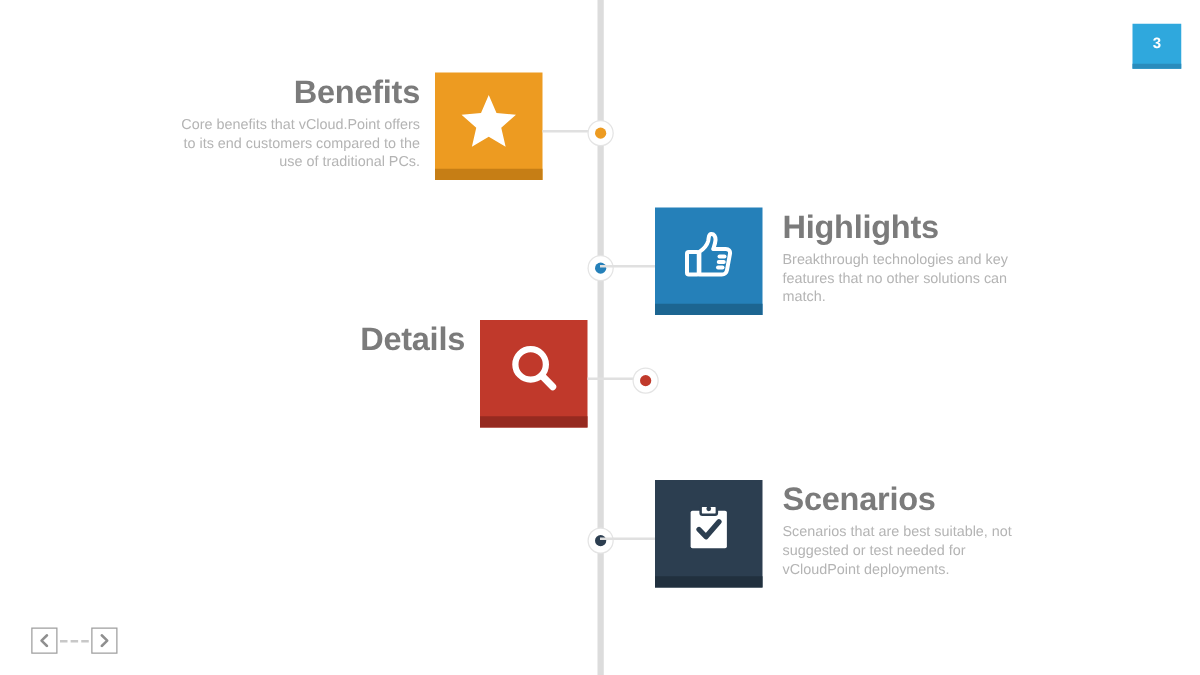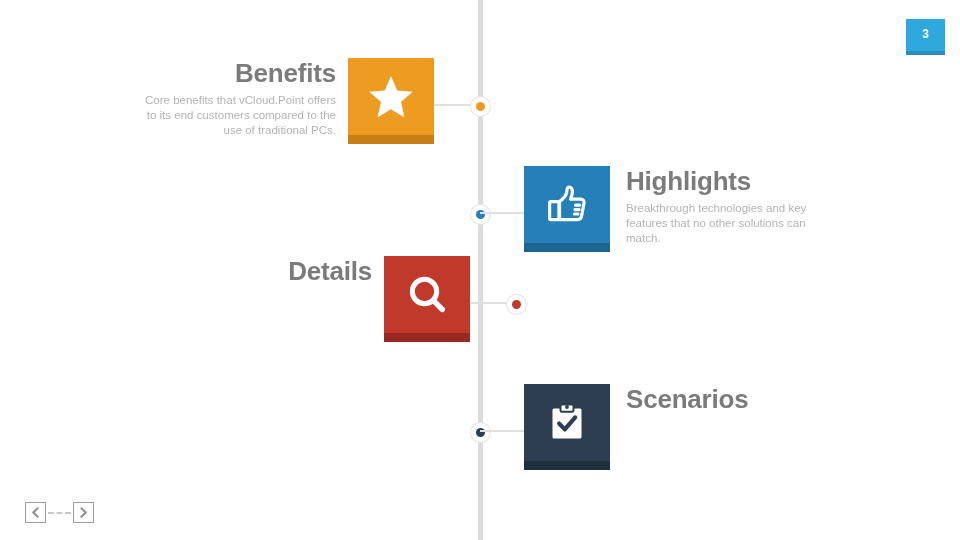--- a/index.html
+++ b/index.html
@@ -271,20 +271,21 @@
           <rect x="5.5" y="7.5" width="29" height="30" rx="1.5" fill="#ffffff"></rect>
           <rect x="13.5" y="3.6" width="13" height="7.2" rx="1.4" fill="#ffffff" stroke="#2C3E50" stroke-width="2"></rect>
           <circle cx="20" cy="6.0" r="1.9" fill="#2C3E50"></circle>
           <path d="M12.2 22.6 L17.8 28.4 L28.2 16.4" fill="none" stroke="#2C3E50" stroke-width="4.2" stroke-linecap="round" stroke-linejoin="round"></path>
         </svg>
       </div>
       <div class="shade" style="background:#21303E"></div>
     </div>
     <div class="textblock text-right">
       <p class="heading">Scenarios</p>
+      <p class="body">Scenarios that are best suitable, not suggested or test needed for vCloudPoint deployments.</p>
     </div>
   </div>
 
   <div id="nav">
     <div class="nav-btn nav-prev">
       <svg width="9" height="11" viewBox="0 0 9 11" aria-hidden="true">
         <path d="M6.6 1.2 L2.2 5.5 L6.6 9.8" fill="none" stroke="#8f8f8f" stroke-width="2" stroke-linecap="round" stroke-linejoin="round"></path>
       </svg>
     </div>
     <div id="nav-dash"></div>

